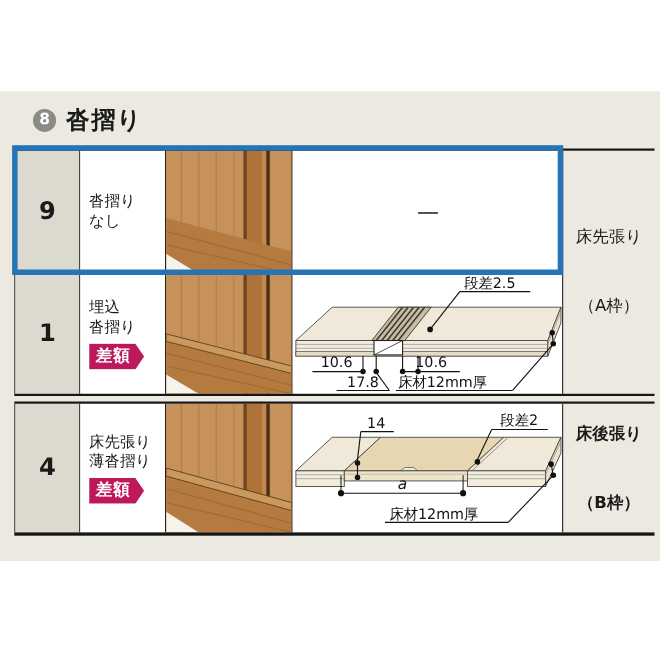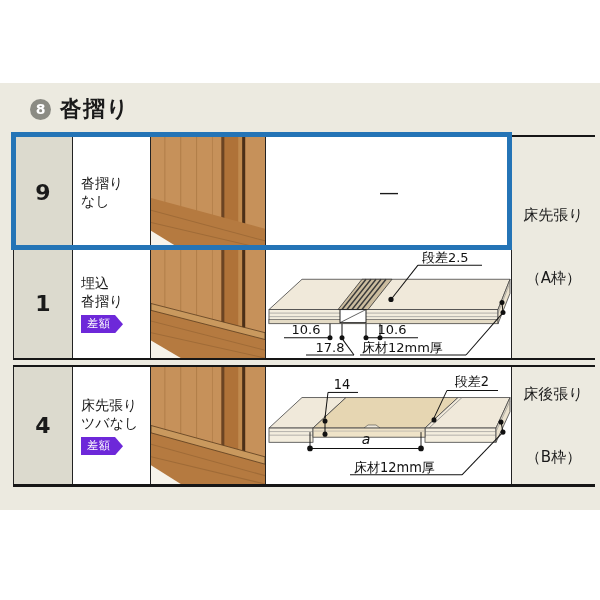--- a/index.html
+++ b/index.html
@@ -18,22 +18,22 @@
   
   .trow{position:absolute;left:13px;width:498px;display:flex;border-left:1px solid #222;box-sizing:content-box;}
   .cell{box-sizing:border-box;border-right:1px solid #222;height:100%;}
   .c-num{width:59px;background:#dcdace;display:flex;align-items:center;justify-content:center;
     font-size:22px;font-weight:bold;}
   .c-name{width:78px;background:#ffffff;display:flex;flex-direction:column;justify-content:center;
     padding-left:8px;font-size:14px;line-height:1.3;}
   .c-photo{width:115px;background:#c28a50;position:relative;overflow:hidden;}
   .c-diag{width:246px;background:#ffffff;position:relative;}
   .dash-cell{display:flex;align-items:center;justify-content:center;font-size:20px;}
-  .badge{margin-top:5px;display:inline-block;align-self:flex-start;background:#6d28d9;color:#fff;
-    font-size:11px;font-weight:normal;padding:2px 12px 2px 6px;letter-spacing:1px;
+  .badge{margin-top:5px;display:inline-block;align-self:flex-start;background:#be185d;color:#fff;
+    font-size:15px;font-weight:bold;padding:2px 12px 2px 6px;letter-spacing:1px;
     clip-path:polygon(0 0,calc(100% - 8px) 0,100% 50%,calc(100% - 8px) 100%,0 100%);}
   
   .side-col{position:absolute;left:511px;width:84px;border-left:1px solid #222;box-sizing:border-box;
     display:flex;flex-direction:column;align-items:center;justify-content:center;
     font-size:15px;line-height:1.35;text-align:center;gap:42px;}
   
   .hl-box{position:absolute;left:11px;top:132px;width:501px;height:118px;border:5px solid #2474b6;
     box-sizing:border-box;z-index:6;pointer-events:none;}
   .photo-svg,.diag-svg{display:block;width:100%;height:100%;}
   svg text{font-family:"DejaVu Sans","Liberation Sans",sans-serif;fill:#111;}
@@ -150,21 +150,21 @@
         <circle cx="237" cy="63" r="2.5" fill="#111"></circle>
         <line x1="236" y1="53" x2="237" y2="63" stroke="#111" stroke-width="1"></line>
       </svg>
     </div>
   </div>
 
   <div class="trow" style="top:367px;height:117px;">
     <div class="cell c-num">4</div>
     <div class="cell c-name">
       <span>床先張り</span>
-      <span>ツバなし</span>
+      <span>薄沓摺り</span>
       <span class="badge">差額</span>
     </div>
     <div class="cell c-photo">
       <svg class="photo-svg" viewBox="0 0 115 112" preserveAspectRatio="none">
         <rect x="0" y="0" width="115" height="112" fill="#c6915a"></rect>
         <line x1="14" y1="0" x2="14" y2="90" stroke="#9e6c38" stroke-width="1" opacity="0.55"></line>
         <line x1="30" y1="0" x2="30" y2="90" stroke="#9e6c38" stroke-width="1" opacity="0.55"></line>
         <line x1="46" y1="0" x2="46" y2="90" stroke="#9e6c38" stroke-width="1" opacity="0.55"></line>
         <line x1="62" y1="0" x2="62" y2="90" stroke="#9e6c38" stroke-width="1" opacity="0.4"></line>
         <rect x="71" y="0" width="24" height="112" fill="#af7238"></rect>
@@ -218,19 +218,19 @@
         <circle cx="237" cy="64" r="2.5" fill="#111"></circle>
         <line x1="235" y1="54" x2="237" y2="64" stroke="#111" stroke-width="1"></line>
       </svg>
     </div>
   </div>
 
   <div class="side-col" style="top:135px;height:223px;">
     <span>床先張り</span>
     <span>（A枠）</span>
   </div>
-  <div class="side-col" style="top:367px;height:117px;">
+  <div class="side-col" style="top:367px;height:117px;font-weight:bold;">
     <span>床後張り</span>
     <span>（B枠）</span>
   </div>
 
   <div class="hl-box"></div>
 </div>
 
 </body></html>

